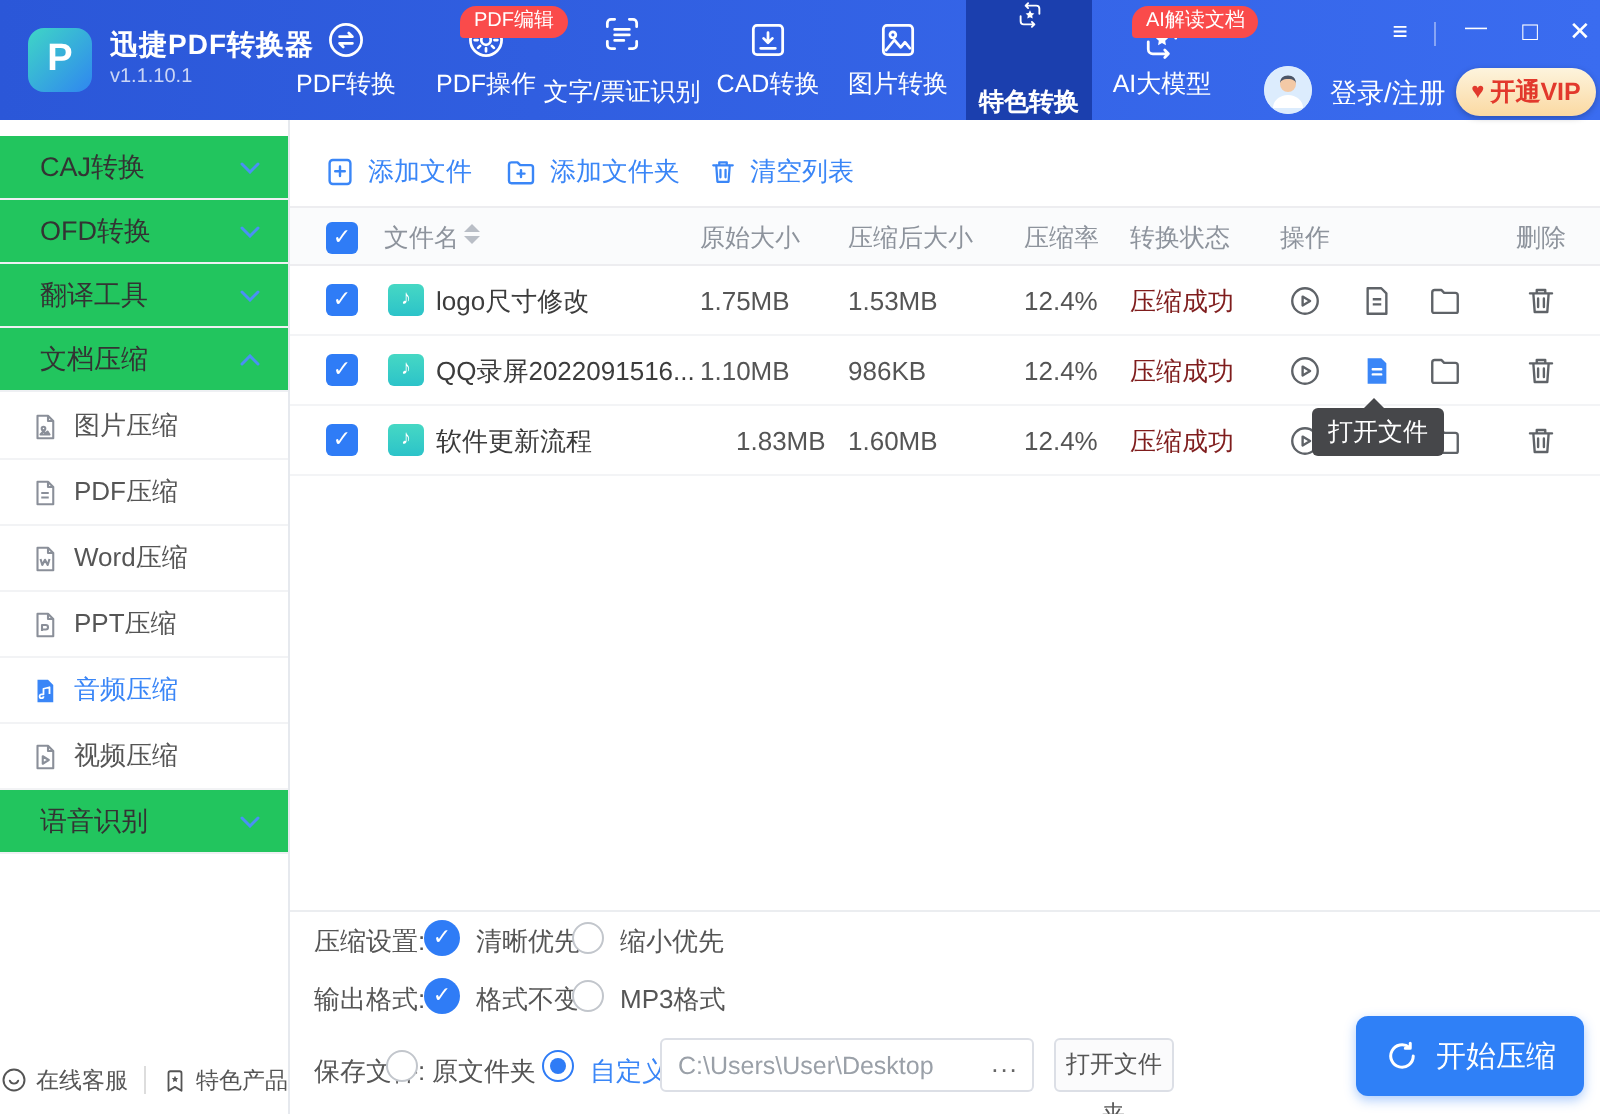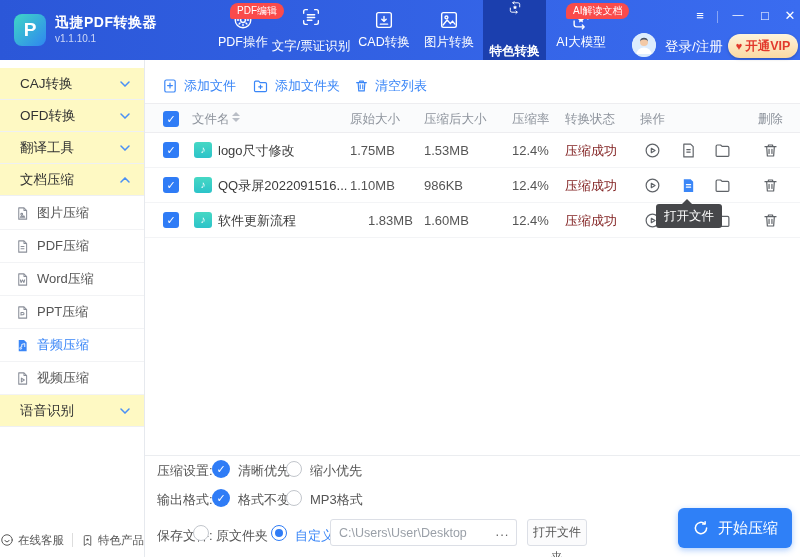--- a/index.html
+++ b/index.html
@@ -26,21 +26,21 @@
   .avatar { position:absolute; left:632px; top:33px; width:24px; height:24px; border-radius:50%; overflow:hidden; background:#dcecfd; }
   .login { position:absolute; left:665px; top:38px; color:#fff; font-size:13.5px; cursor:pointer; }
   .vip-btn { position:absolute; left:728px; top:34px; width:70px; height:24px; border-radius:12px;
              background:linear-gradient(180deg,#fdf4dd,#fbd9a2); color:#e2392c; font-size:12.5px; font-weight:bold;
              display:flex; align-items:center; justify-content:center; gap:3px; cursor:pointer;
              box-shadow:0 1px 3px rgba(0,0,0,.25); }
 
   
   .sidebar { position:absolute; left:0; top:60px; width:145px; height:497px; background:#fff;
              border-right:1px solid #e6e9ee; }
-  .side-group { position:absolute; left:0; width:144px; height:32px; background:#fef9c3;
+  .side-group { position:absolute; left:0; width:144px; height:32px; background:#22c55e;
                 border-bottom:1px solid #eef0f3; display:flex; align-items:center; padding-left:20px;
                 font-size:13.5px; color:#333; cursor:pointer; }
   .side-group .chev { position:absolute; right:14px; }
   .side-sub { position:absolute; left:0; width:144px; height:33px; background:#fff;
               border-bottom:1px solid #f2f3f5; display:flex; align-items:center; padding-left:15px;
               gap:7px; font-size:13px; color:#555; cursor:pointer; }
   .side-sub.active { color:#3a86f7; }
   .side-footer { position:absolute; left:0; bottom:0; width:144px; height:34px; display:flex;
                  align-items:center; justify-content:center; gap:8px; color:#555; font-size:11.5px; }
   .side-footer .sep { width:1px; height:14px; background:#ddd; }
@@ -106,20 +106,27 @@
 
 <div class="app">
 
   <div class="topbar">
     <div class="logo-box">
         <span>P</span>
       </div>
     <div class="app-title">迅捷PDF转换器</div>
     <div class="app-ver">v1.1.10.1</div>
 
+    <div class="nav-item" style="left:141px;width:64px;">
+      <svg class="nav-icon" viewBox="0 0 24 24" fill="none" stroke="#fff" stroke-width="1.5" stroke-linecap="round" stroke-linejoin="round">
+          <circle cx="12" cy="12" r="8.5"></circle>
+          <path d="M8.5 10.2h7l-2-2M15.5 13.8h-7l2 2"></path>
+        </svg>
+      <span class="lbl">PDF转换</span>
+    </div>
     <div class="nav-item" style="left:211px;width:64px;align-items:center;">
       <svg class="nav-icon" viewBox="0 0 24 24" fill="none" stroke="#fff" stroke-width="1.5" stroke-linecap="round">
           <circle cx="12" cy="12" r="8.5"></circle>
           <circle cx="12" cy="12" r="2.6"></circle>
           <path d="M12 7.4V5.8M12 18.2v-1.6M7.4 12H5.8M18.2 12h-1.6M8.8 8.8 7.7 7.7M16.3 16.3l-1.1-1.1M8.8 15.2l-1.1 1.1M16.3 7.7l-1.1 1.1"></path>
         </svg>
       <span class="lbl">PDF操作</span>
     </div>
     <div class="nav-item" style="left:265px;width:92px;gap:10px;">
       <svg class="nav-icon" viewBox="0 0 24 24" fill="none" stroke="#fff" stroke-width="1.5" stroke-linecap="round" stroke-linejoin="round">

